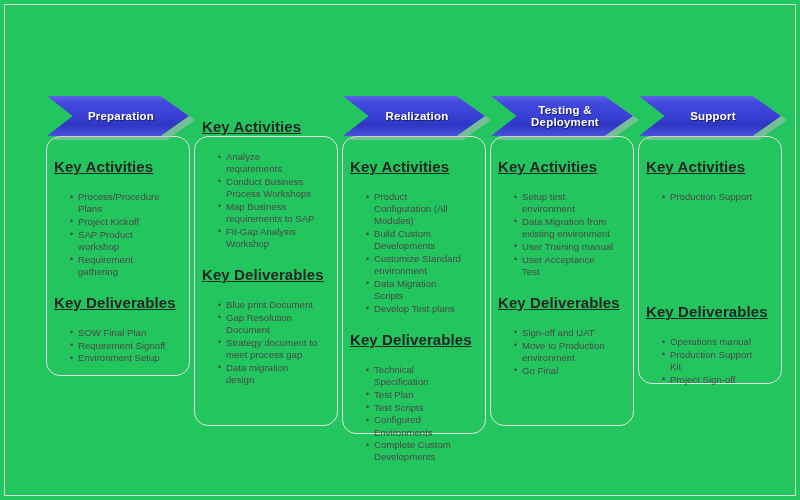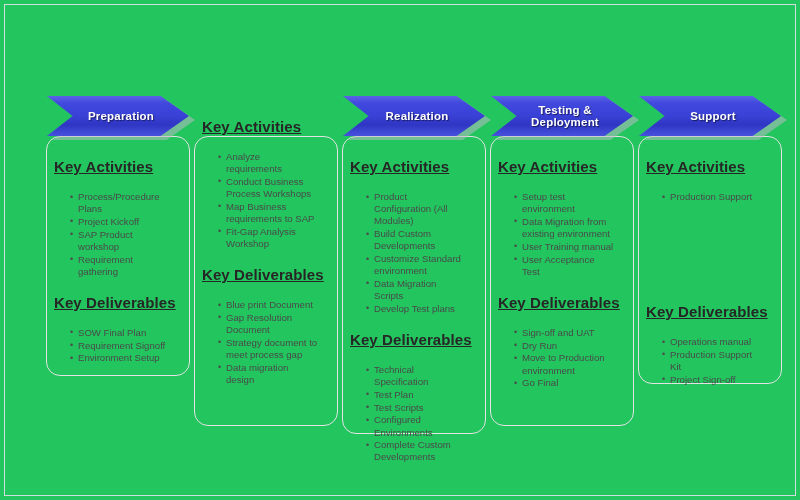--- a/index.html
+++ b/index.html
@@ -254,21 +254,20 @@
               <li>Setup test environment</li>
               <li>Data Migration from existing environment</li>
               <li>User Training manual</li>
               <li>User Acceptance Test</li>
             </ul>
         </div>
         <div class="group" style="margin-top: 14px;">
           <div class="group-title">Key Deliverables</div>
           <ul class="items">
               <li>Sign-off and UAT</li>
-              <li>Dry Run</li>
               <li>Move to Production environment</li>
               <li>Go Final</li>
             </ul>
         </div>
       </div>
     </div>
 
     <div class="phase">
       <div class="panel" style="height: 248px;"></div>
       <div class="chevron-wrap">

